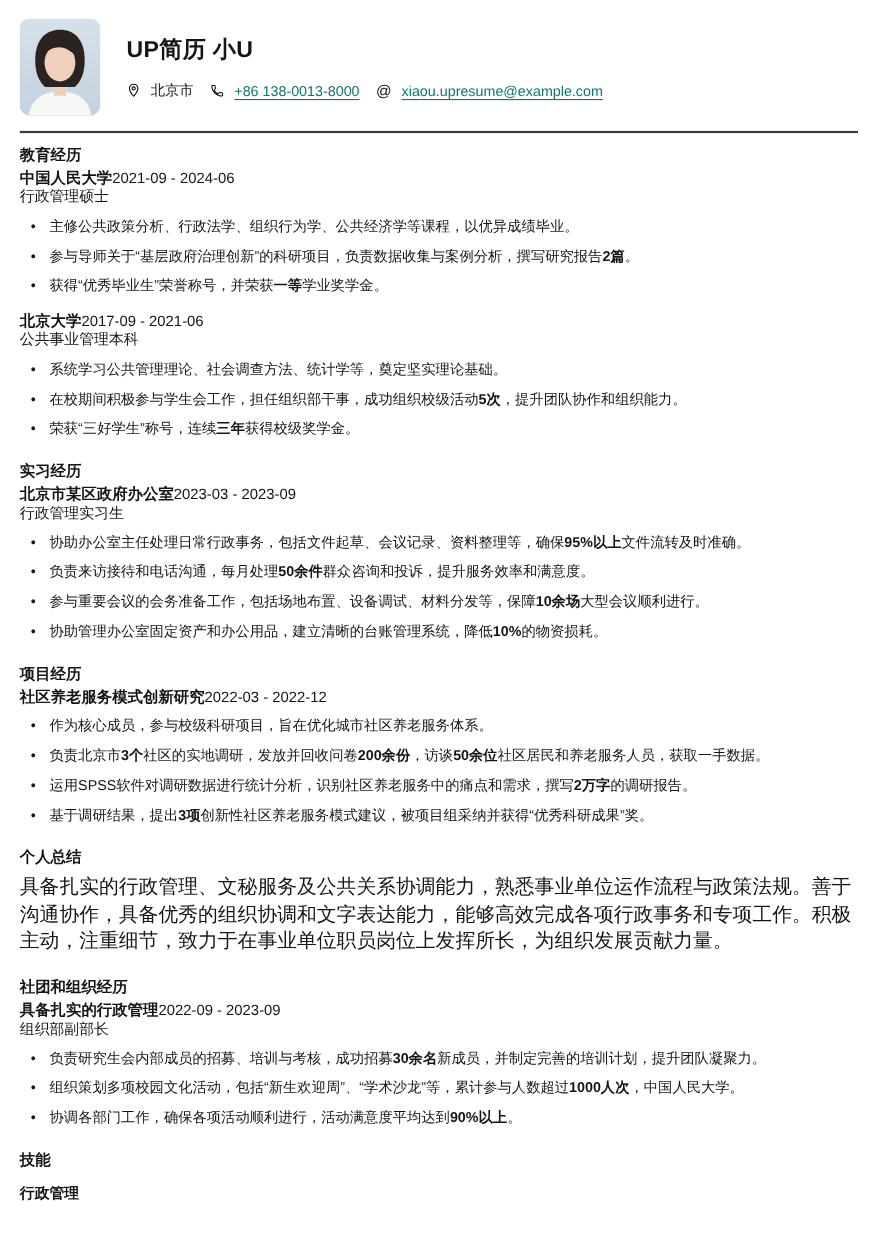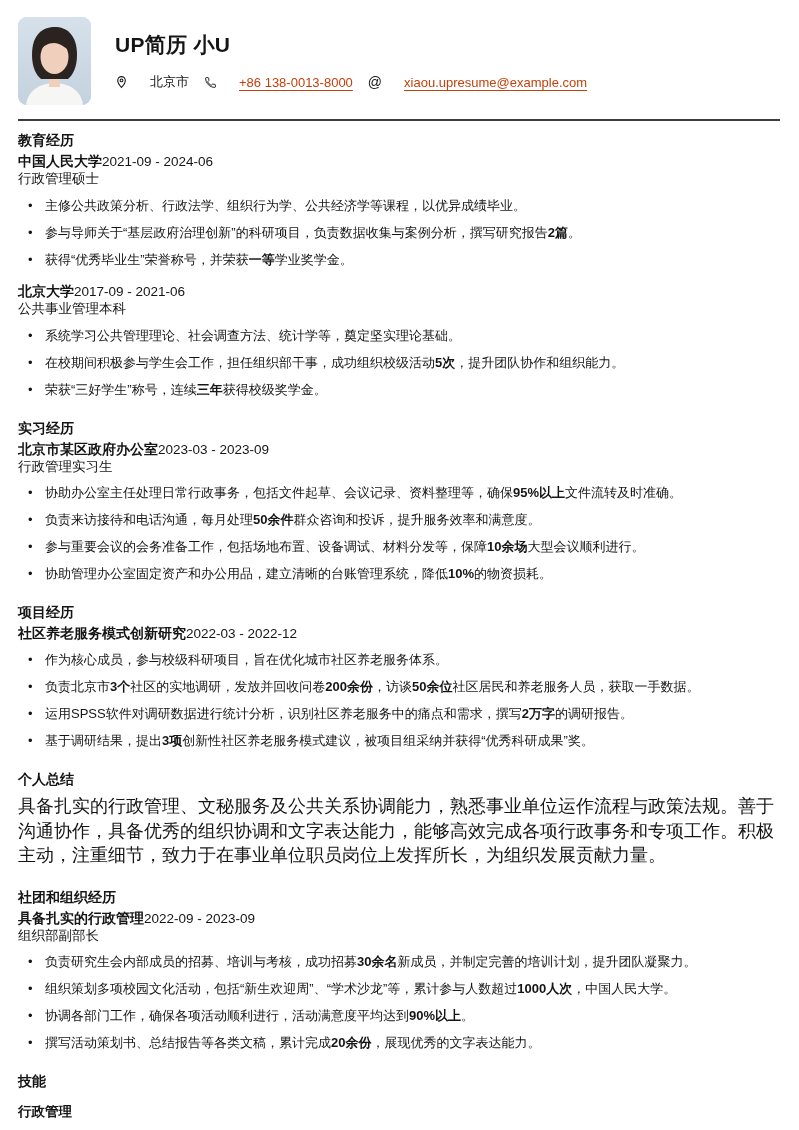--- a/index.html
+++ b/index.html
@@ -6,23 +6,23 @@
   html,body { width:799px; height:1130px; overflow:hidden; background:#fff; }
   body { font-family:"Liberation Sans","DejaVu Sans",sans-serif; color:#151515; }
   .page { padding:17px 19px 0 18px; }
 
   
   .header { display:flex; align-items:center; }
   .photo { width:73px; height:88px; border-radius:9px; overflow:hidden; flex:0 0 auto; background:#cfdbe6; }
   .header-text { margin-left:24px; }
   .name { font-size:21px; font-weight:700; letter-spacing:.3px; }
   .contact { display:flex; align-items:center; margin-top:14px; font-size:13px; gap:7px; }
-  .contact .grp { display:flex; align-items:center; gap:22px; }
+  .contact .grp { display:flex; align-items:center; gap:9px; }
   .contact .grp + .grp { margin-left:8px; }
-  .contact a { color:#c2410c; text-underline-offset:3px; }
+  .contact a { color:#0f766e; text-underline-offset:3px; }
   .at { font-size:14px; font-weight:400; }
   .icon svg { display:block; }
 
   .divider { border:none; border-top:2px solid #3d3d3d; margin-top:14px; }
 
   
   .sec-title { font-size:14px; font-weight:700; margin-top:11px; line-height:16px; }
   .sec-gap { margin-top:21px; }
   .row { display:flex; justify-content:flex-start; align-items:baseline; }
   .entry-head { margin-top:5px; }
@@ -180,21 +180,20 @@
         <span class="left">具备扎实的行政管理</span>
         <span class="right">2022-09 - 2023-09</span>
       </div>
       <div class="row sub">
         <span class="left">组织部副部长</span>
       </div>
       <ul class="bullets">
         <li><span>负责研究生会内部成员的招募、培训与考核，成功招募</span><b>30余名</b><span>新成员，并制定完善的培训计划，提升团队凝聚力。</span></li>
         <li><span>组织策划多项校园文化活动，包括“新生欢迎周”、“学术沙龙”等，累计参与人数超过</span><b>1000人次</b><span>，中国人民大学。</span></li>
         <li><span>协调各部门工作，确保各项活动顺利进行，活动满意度平均达到</span><b>90%以上</b><span>。</span></li>
-        <li><span>撰写活动策划书、总结报告等各类文稿，累计完成</span><b>20余份</b><span>，展现优秀的文字表达能力。</span></li>
       </ul>
     </div>
   </div>
 
   <div>
     <div class="sec-title sec-gap">技能</div>
 
     <div class="skill">
       <div class="skill-name">行政管理</div>
 

